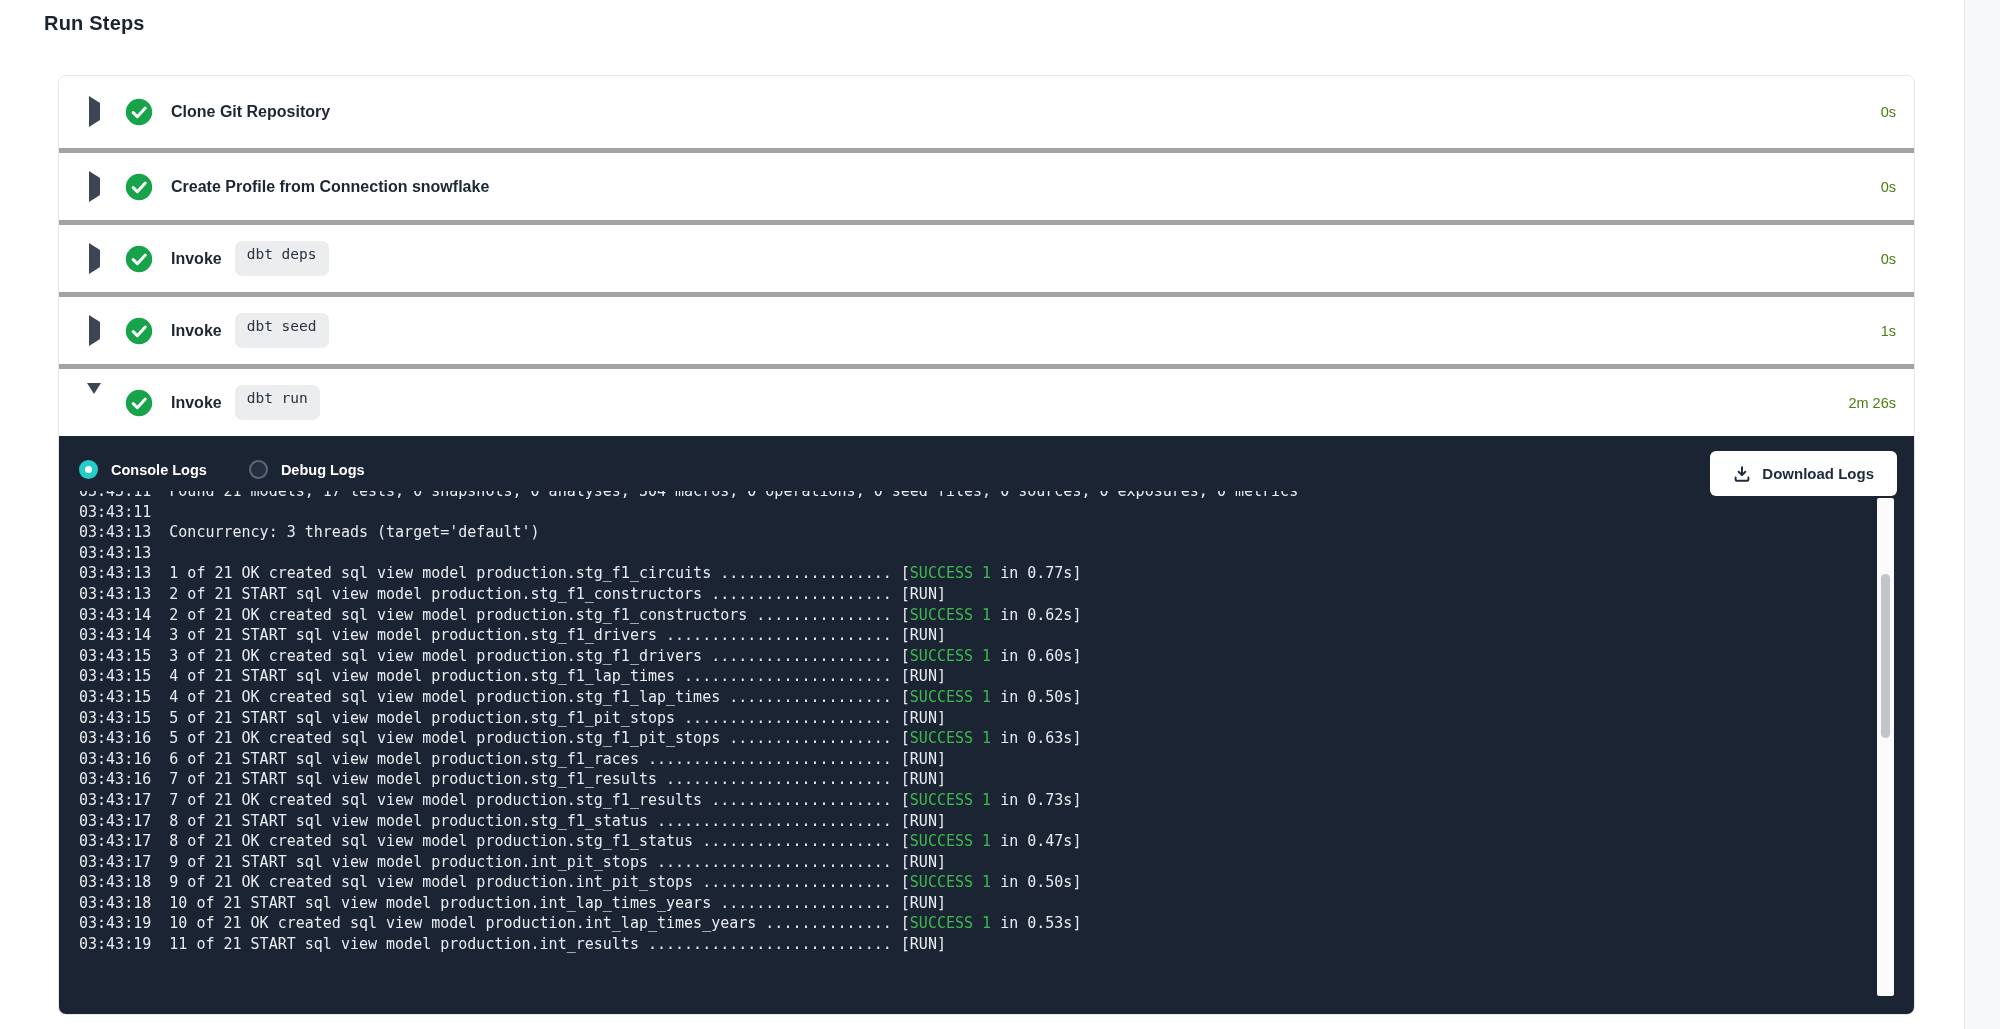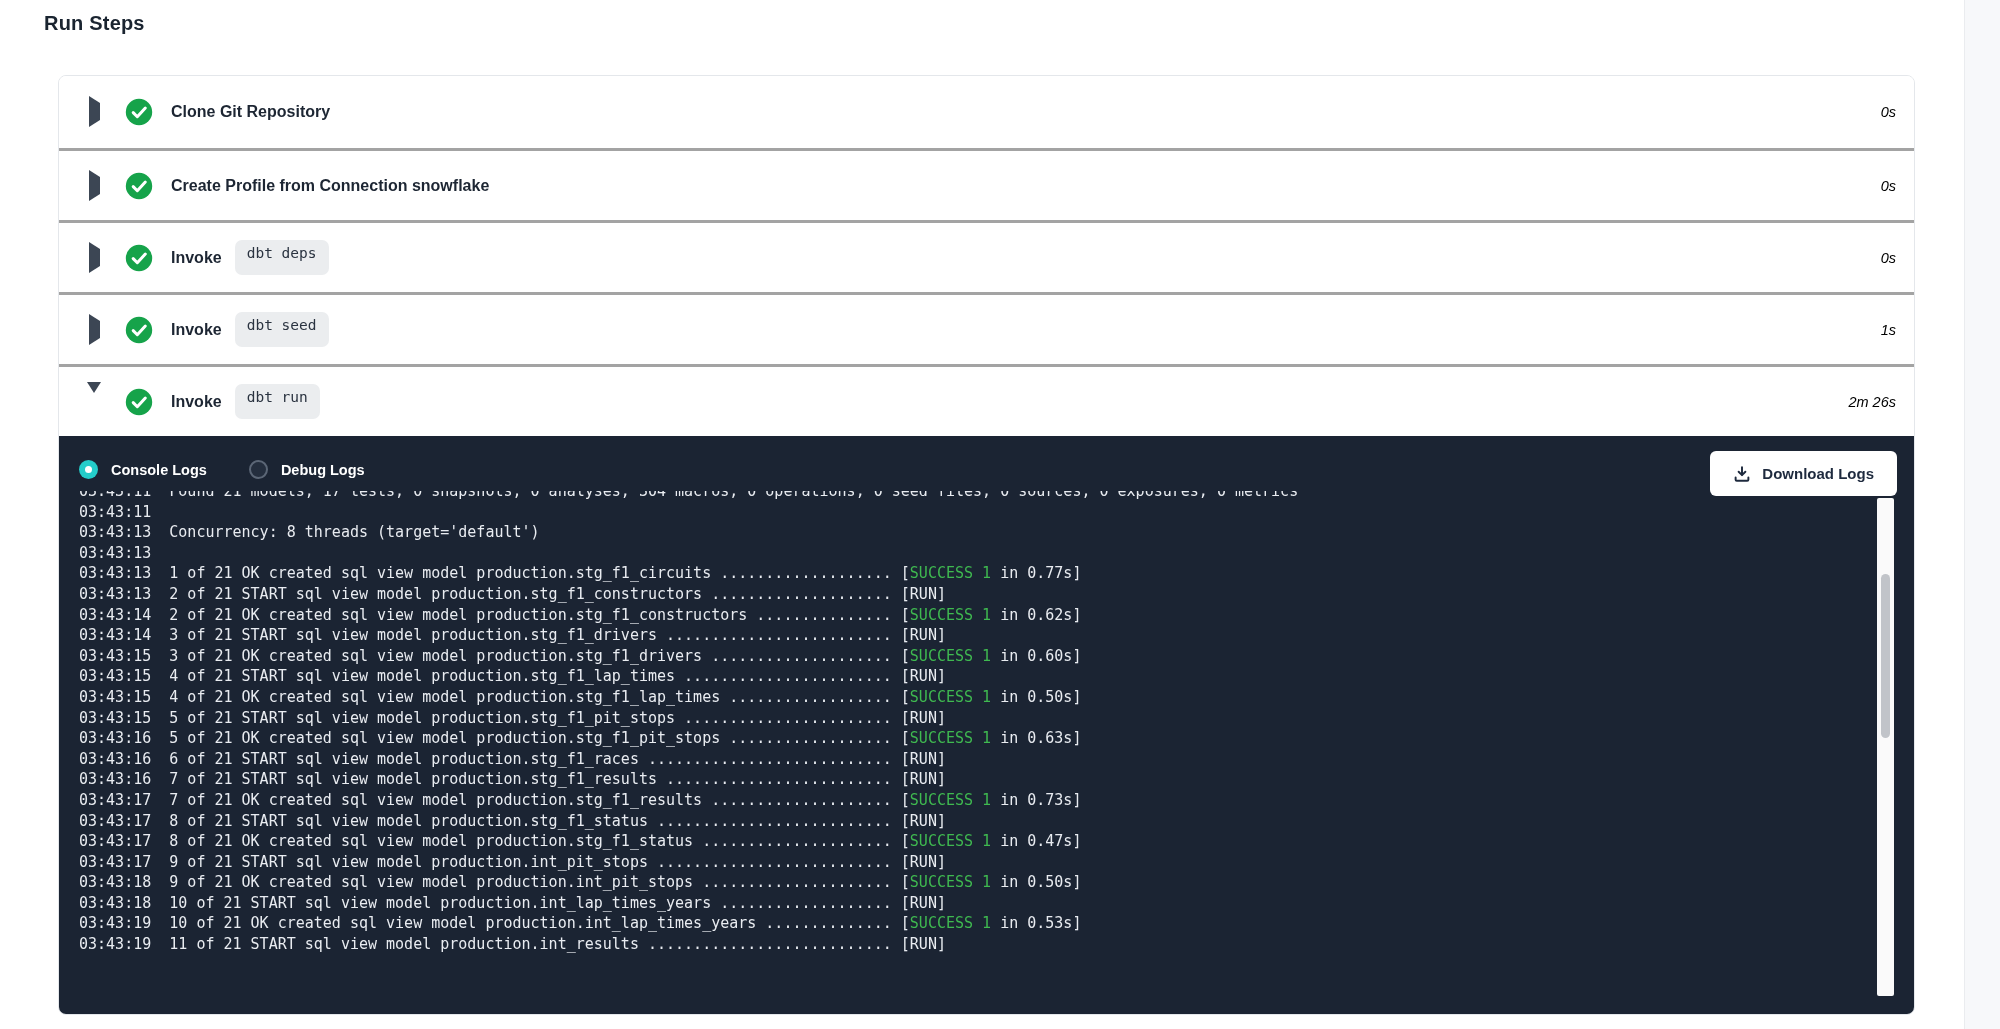--- a/index.html
+++ b/index.html
@@ -12,31 +12,31 @@
 
   .right-gutter { position: absolute; left: 1964px; top: 0; width: 36px; height: 1029px;
     background: #f7f8fa; border-left: 1px solid #eaecef; }
 
   .card { position: absolute; left: 58px; top: 75px; width: 1857px;
     border: 1px solid #e4e7eb; border-radius: 8px; background: #ffffff; overflow: hidden; }
 
   
   .step-row { height: 72px; display: flex; align-items: center;
     padding: 0 18px 0 30px; background: #fff; cursor: pointer; }
-  .step-row + .step-row { border-top: 3px solid #a3a3a3; }
+  .step-row + .step-row { border-top: 5px solid #a3a3a3; }
   .caret { width: 14px; display: inline-block; margin-right: 22px; flex: none; }
   .caret .tri-right { width: 0; height: 0; border-left: 11px solid #3c4654;
     border-top: 7px solid transparent; border-bottom: 7px solid transparent; }
   .caret .tri-down { width: 0; height: 0; border-top: 11px solid #3c4654;
     border-left: 7px solid transparent; border-right: 7px solid transparent; margin-left: -2px; }
   .check { width: 28px; height: 28px; margin-right: 18px; flex: none; display: inline-block; }
   .step-label { font-size: 16px; font-weight: 700; color: #1d2633; text-align: center; }
   .chip { margin-left: 13px; background: #ebedef; border-radius: 7px; padding: 5px 12px 14px 12px;
     font-family: "DejaVu Sans Mono", monospace; font-size: 14.5px; color: #2a3340; }
-  .duration { margin-left: auto; font-size: 14.5px; color: #000000; font-style: italic; }
+  .duration { margin-left: auto; font-size: 14.5px; color: #4d7c0f; }
 
   
   .console { position: relative; height: 578px; background: #1b2433; }
   .log-type-group { position: absolute; left: 20px; top: 24px; display: flex; gap: 42px; align-items: center; text-align: right; }
   .radio-option { display: flex; align-items: center; gap: 13px; cursor: pointer; }
   .radio-circle { width: 19px; height: 19px; border-radius: 50%; position: relative; flex: none; }
   .radio-circle.on { background: #24cdca; }
   .radio-circle.on::after { content: ""; position: absolute; left: 6px; top: 6px; width: 7px; height: 7px;
     border-radius: 50%; background: #ffffff; }
   .radio-circle.off { background: #242e3e; border: 2.5px solid #5b6676; }
@@ -149,21 +149,21 @@
         <svg width="18" height="18" viewBox="0 0 24 24" fill="none">
           <path d="M12 3v10.5M12 13.5l-4.5-4.5M12 13.5l4.5-4.5" stroke="#1e2a3e" stroke-width="2.6" stroke-linecap="round" stroke-linejoin="round"></path>
           <path d="M3.5 16.5v3a1.5 1.5 0 0 0 1.5 1.5h14a1.5 1.5 0 0 0 1.5-1.5v-3" stroke="#1e2a3e" stroke-width="2.6" stroke-linecap="round" stroke-linejoin="round"></path>
         </svg>
         <span>Download Logs</span>
       </button>
 
       <div class="log-viewport" id="log-lines">
           <div class="log-line"><span>03:43:11  </span><span>Found 21 models, 17 tests, 0 snapshots, 0 analyses, 304 macros, 0 operations, 0 seed files, 0 sources, 0 exposures, 0 metrics</span></div>
           <div class="log-line"><span>03:43:11</span><span></span></div>
-          <div class="log-line"><span>03:43:13  </span><span>Concurrency: 8 threads (target='default')</span></div>
+          <div class="log-line"><span>03:43:13  </span><span>Concurrency: 3 threads (target='default')</span></div>
           <div class="log-line"><span>03:43:13</span><span></span></div>
           <div class="log-line"><span>03:43:13  </span><span>1 of 21 OK created sql view model production.stg_f1_circuits ................... [</span><span class="g">SUCCESS 1</span><span> in 0.77s]</span></div>
           <div class="log-line"><span>03:43:13  </span><span>2 of 21 START sql view model production.stg_f1_constructors .................... [RUN]</span></div>
           <div class="log-line"><span>03:43:14  </span><span>2 of 21 OK created sql view model production.stg_f1_constructors ............... [</span><span class="g">SUCCESS 1</span><span> in 0.62s]</span></div>
           <div class="log-line"><span>03:43:14  </span><span>3 of 21 START sql view model production.stg_f1_drivers ......................... [RUN]</span></div>
           <div class="log-line"><span>03:43:15  </span><span>3 of 21 OK created sql view model production.stg_f1_drivers .................... [</span><span class="g">SUCCESS 1</span><span> in 0.60s]</span></div>
           <div class="log-line"><span>03:43:15  </span><span>4 of 21 START sql view model production.stg_f1_lap_times ....................... [RUN]</span></div>
           <div class="log-line"><span>03:43:15  </span><span>4 of 21 OK created sql view model production.stg_f1_lap_times .................. [</span><span class="g">SUCCESS 1</span><span> in 0.50s]</span></div>
           <div class="log-line"><span>03:43:15  </span><span>5 of 21 START sql view model production.stg_f1_pit_stops ....................... [RUN]</span></div>
           <div class="log-line"><span>03:43:16  </span><span>5 of 21 OK created sql view model production.stg_f1_pit_stops .................. [</span><span class="g">SUCCESS 1</span><span> in 0.63s]</span></div>

